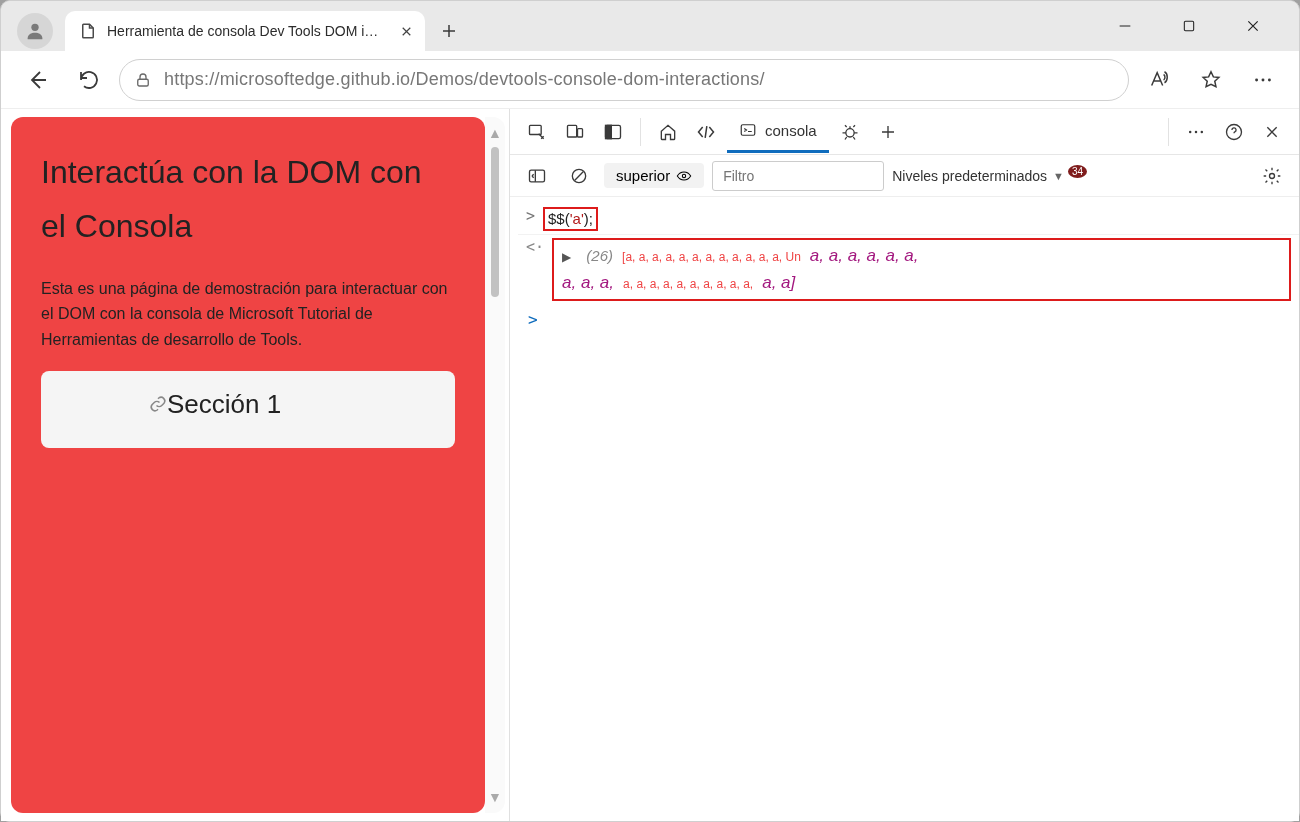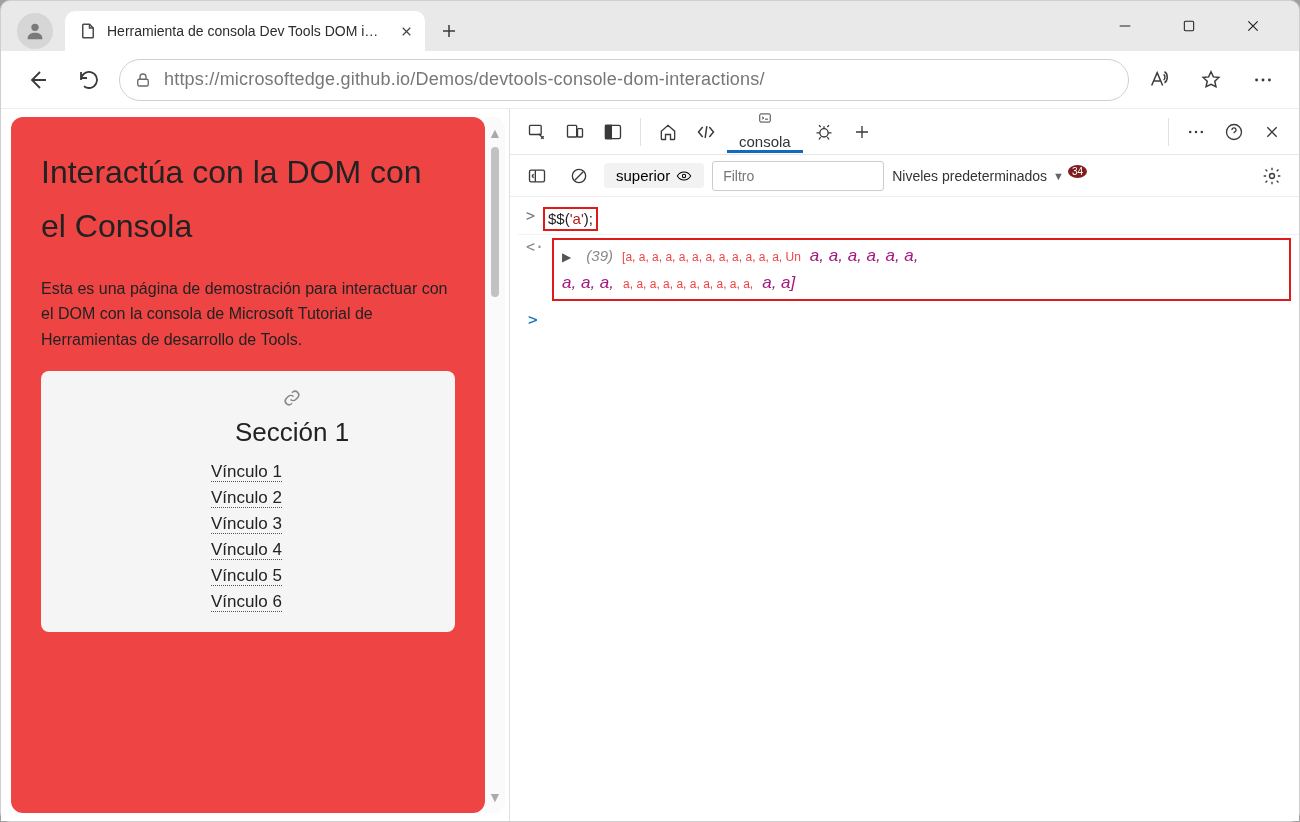--- a/index.html
+++ b/index.html
@@ -25,37 +25,37 @@
 .addr .lock { color: #6a6a6a; }
 .addr .url { color: #777; letter-spacing: .2px; }
 
 
 .body { flex: 1; display: flex; background: #fff; min-height: 0; }
 .page-col { width: 508px; display: flex; }
 .page { flex: 1; margin: 8px 0 8px 10px; border-radius: 12px; background: #ef4444; padding: 28px 30px 10px 30px; overflow: hidden; position: relative; }
 .page h1 { font-size: 32px; font-weight: 400; color: #222; line-height: 1.7; margin-bottom: 22px; }
 .page p { font-size: 16px; color: #222; line-height: 1.6; margin-bottom: 18px; }
 .section-card { background: #f5f5f5; border-radius: 8px; padding: 18px 20px 14px 20px; margin-top: 14px; }
-.section-head { display: flex; align-items: center; gap: 10px; margin-bottom: 14px; padding-left: 88px; flex-direction: column; }
+.section-head { display: flex; align-items: center; margin-bottom: 14px; padding-left: 88px; }
 .section-head .linkico { color: #888; }
 .section-head h2 { font-size: 26px; font-weight: 400; color: #222; }
 .links { list-style: none; padding-left: 150px; }
 .links li { font-size: 17px; margin-bottom: 6px; }
 .links a { color: #222; text-decoration: none; border-bottom: 1.5px dotted #555; }
 
 .scroll-gutter { width: 20px; background: #fafafa; display: flex; flex-direction: column; align-items: center; padding: 8px 0 8px 0; border-radius: 0 12px 12px 0; margin: 8px 4px 8px 0; }
 .scroll-gutter .sarrow { color: #aaa; font-size: 14px; }
 .scroll-thumb { width: 8px; height: 150px; background: #c2c2c2; border-radius: 4px; margin-top: 6px; }
 
 
 .dt { flex: 1; border-left: 1px solid #e0e0e0; display: flex; flex-direction: column; min-width: 0; }
 .dt-tabs { height: 46px; border-bottom: 1px solid #e6e6e6; display: flex; align-items: center; padding: 0 10px; gap: 4px; }
 .dt-tbtn { width: 34px; height: 34px; border-radius: 6px; display: flex; align-items: center; justify-content: center; color: #3a3a3a; }
 .dt-sep { width: 1px; height: 28px; background: #e2e2e2; margin: 0 6px; }
-.dt-tab { height: 42px; display: flex; align-items: center; gap: 8px; padding: 0 12px; font-size: 15px; color: #333; border-bottom: 3px solid transparent; flex-direction: column; }
+.dt-tab { height: 42px; display: flex; align-items: center; gap: 8px; padding: 0 12px; font-size: 15px; color: #333; border-bottom: 3px solid transparent; }
 .dt-tab.active { border-bottom-color: #0f6cbd; }
 .dt-right { margin-left: auto; display: flex; align-items: center; gap: 4px; }
 
 .dt-filters { height: 42px; border-bottom: 1px solid #eee; display: flex; align-items: center; padding: 0 10px; gap: 8px; font-size: 15px; }
 .dt-filters .ctx { background: #f2f2f2; padding: 4px 12px; border-radius: 4px; display: flex; align-items: flex-end; gap: 6px; }
 .dt-filters .chev { font-size: 11px; color: #666; }
 .dt-filters input { height: 30px; width: 172px; border: 1px solid #ccc; border-radius: 3px; padding: 0 10px; font-size: 14px; }
 .dt-filters .levels { display: flex; align-items: center; gap: 6px; color: #333; font-size: 14px; }
 .dt-filters .badge { position: relative; }
 .dt-filters .badge .count { background: #7f1d1d; color: #fff; border-radius: 50%; font-size: 10px; padding: 1px 4px; position: relative; left: -4px; top: -6px; }
@@ -177,28 +177,20 @@
         <div class="section-card">
           <div class="section-head">
             <span class="linkico">
               <svg width="18" height="18" viewBox="0 0 24 24" fill="none" stroke="currentColor" stroke-width="2">
                   <path d="M10 14a5 5 0 0 0 7 0l3-3a5 5 0 0 0-7-7l-1 1"></path>
                   <path d="M14 10a5 5 0 0 0-7 0l-3 3a5 5 0 0 0 7 7l1-1"></path>
                 </svg>
             </span>
             <h2>Sección 1</h2>
           </div>
-          <ul class="links">
-            <li><a href="#">Vínculo 1</a></li>
-            <li><a href="#">Vínculo 2</a></li>
-            <li><a href="#">Vínculo 3</a></li>
-            <li><a href="#">Vínculo 4</a></li>
-            <li><a href="#">Vínculo 5</a></li>
-            <li><a href="#">Vínculo 6</a></li>
-          </ul>
         </div>
       </div>
       <div class="scroll-gutter">
         <span class="sarrow">▲</span>
         <div class="scroll-thumb"></div>
         <span class="sarrow" style="margin-top:auto">▼</span>
       </div>
     </div>
 
     <div class="dt">
@@ -317,21 +309,21 @@
             <span class="cmd-text">
               <span>$$(</span><span class="str">'a'</span><span>);</span>
             </span>
           </span>
         </div>
 
         <div class="console-row result">
           <span class="carrow">&lt;·</span>
           <div class="result-box">
             <span class="expand">▶</span>
-            <span class="count">(39)</span>
+            <span class="count">(26)</span>
             <span class="a-sm">[a,    a,   a, a,   a,    a,   a,   a,   a,   a,   a,   a,  Un</span>
             <span class="a-it">a,  a,  a,  a,  a,  a,</span><br>
             <span class="a-it">a,  a,  a,</span>
             <span class="a-sm">a,   a,    a,   a,   a,  a,   a,   a,   a,   a,</span>
             <span class="a-it">a,  a]</span>
           </div>
         </div>
 
         <div class="prompt-row">&gt;</div>
       </div>

